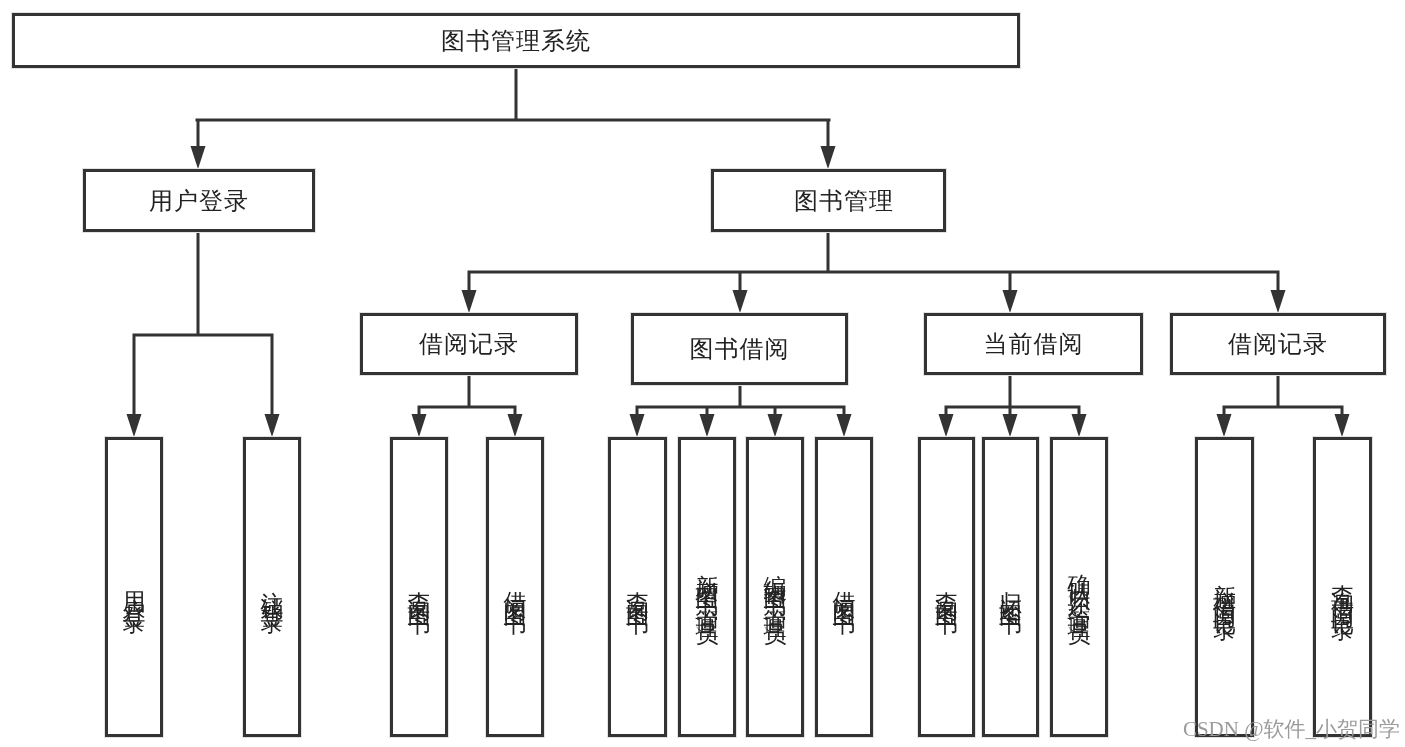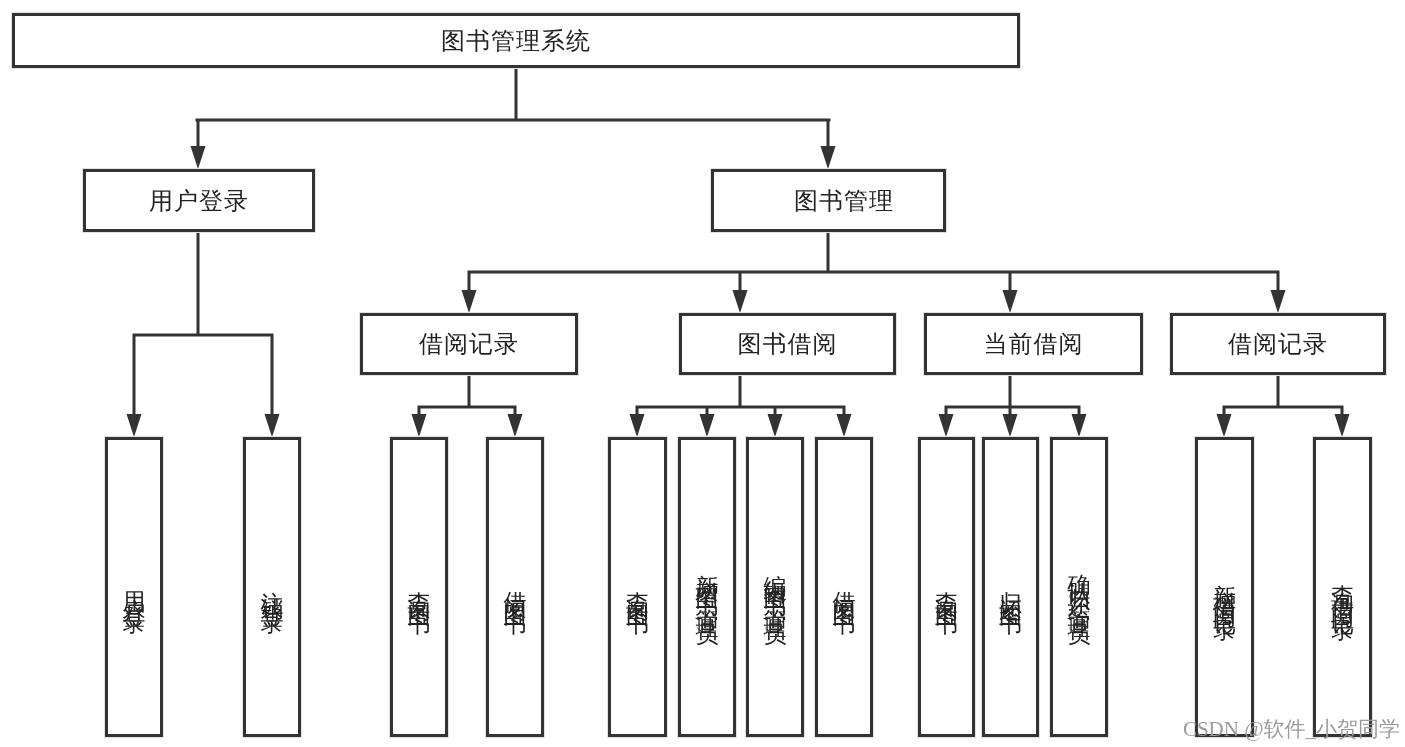--- a/index.html
+++ b/index.html
@@ -110,21 +110,21 @@
   <div class="box" style="left:83px; top:169px; width:232px; height:63px;">
     <span class="hlabel">用户登录</span>
   </div>
   <div class="box" style="left:711px; top:169px; width:235px; height:63px;padding-left:31px;">
     <span class="hlabel">图书管理</span>
   </div>
 
   <div class="box" style="left:360px; top:313px; width:218px; height:62px;">
     <span class="hlabel">借阅记录</span>
   </div>
-  <div class="box" style="left:631px; top:313px; width:217px; height:62px;margin-left:48px;">
+  <div class="box" style="left:631px; top:313px; width:217px; height:72px;">
     <span class="hlabel">图书借阅</span>
   </div>
   <div class="box" style="left:900px; top:313px; width:219px; height:62px;margin-left:24px;">
     <span class="hlabel">当前借阅</span>
   </div>
   <div class="box" style="left:1170px; top:313px; width:216px; height:62px;">
     <span class="hlabel">借阅记录</span>
   </div>
 
   <div class="box" style="left:105px; top:437px; width:58px; height:300px;">

